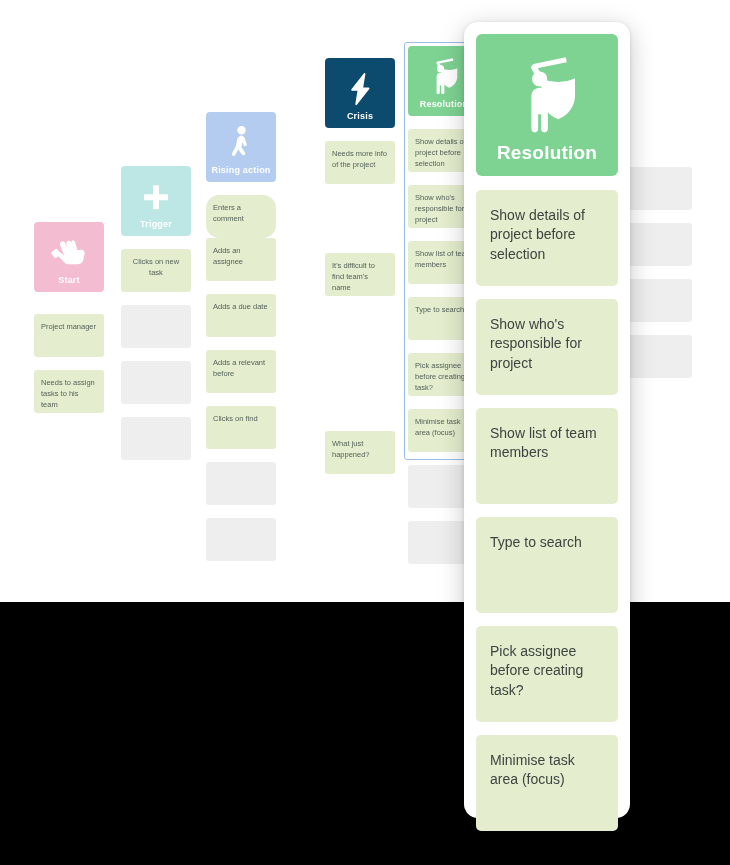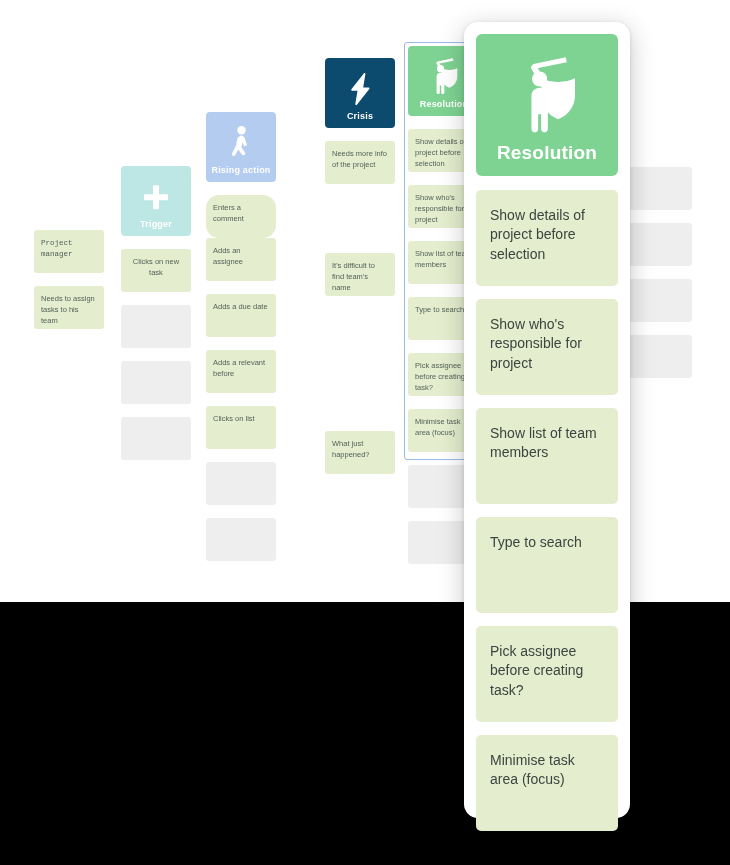--- a/index.html
+++ b/index.html
@@ -110,21 +110,30 @@
   .zoom-panel .note.n4 { height: 96px; }
   .zoom-panel .note.n5 { height: 96px; }
   .zoom-notes { display: flex; flex-direction: column; gap: 13px; margin-top: 14px; }
 </style>
 </head>
 <body>
 
 <div id="board">
 
   <div class="column small" style="left:34px; top:222px;">
-    <div class="note" style="margin-top:8px;font-family:Liberation Mono, monospace;">
+    <div class="header-card" style="background:#f4bcd0;">
+      <span class="hdr-icon">
+        <svg width="36" height="32" viewBox="0 0 36 32" fill="#ffffff">
+          <path d="M20.5 3.2c1.6-.6 3.2.2 3.6 1.7l2.4 8.1 3.6-.3c2.3-.2 4 1.7 3.5 3.9l-1.4 6.5c-.5 2.3-2.5 3.9-4.8 3.9H16.8c-1.2 0-2.3-.5-3.1-1.3L7.4 19c-.9-.9-.8-2.4.2-3.2.9-.7 2.2-.6 3 .2l2.6 2.6-4-10.8c-.5-1.5.3-3.1 1.8-3.5 1.4-.4 2.9.4 3.3 1.8l2 5.5-1-4.8c-.3-1.5.7-2.9 2.2-3.1 1.4-.2 2.7.7 3 2.1l.3 1.6-.3-1.5c-.3-1.5.6-2.9 2-3.3z"></path>
+          <rect x="1.2" y="12.6" width="7.4" height="7.4" rx="1.6" transform="rotate(-38 4.9 16.3)"></rect>
+        </svg>
+      </span>
+      <span class="hdr-label">Start</span>
+    </div>
+    <div class="note" style="margin-top:22px;">
       <span class="note-text">Project manager</span>
     </div>
     <div class="note" style="margin-top:13px;">
       <span class="note-text">Needs to assign tasks to his team</span>
     </div>
   </div>
 
   <div class="column small" style="left:121px; top:166px;">
     <div class="header-card" style="background:#bde7e4;">
       <span class="hdr-icon">
@@ -159,21 +168,21 @@
     <div class="note" style="">
       <span class="note-text">Adds an assignee</span>
     </div>
     <div class="note" style="margin-top:13px;">
       <span class="note-text">Adds a due date</span>
     </div>
     <div class="note" style="margin-top:13px;">
       <span class="note-text">Adds a relevant before</span>
     </div>
     <div class="note" style="margin-top:13px;">
-      <span class="note-text">Clicks on list</span>
+      <span class="note-text">Clicks on find</span>
     </div>
     <div class="note empty" style="margin-top:13px;"></div>
     <div class="note empty" style="margin-top:13px;"></div>
   </div>
 
   <div class="column small" style="left:325px; top:46px;">
     <div class="header-card" style="background:#0c4a6e;margin-top:12px;">
       <span class="hdr-icon">
         <svg width="28" height="34" viewBox="0 0 28 34" fill="#ffffff">
           <path d="M17.8 1.5 5.4 17.3c-.5.6-.1 1.5.7 1.5h5.4L9.3 32.2c-.1.9 1 1.4 1.6.7l12.4-15.8c.5-.6.1-1.5-.7-1.5h-5.4L19.4 2.2c.1-.9-1-1.4-1.6-.7z"></path>

